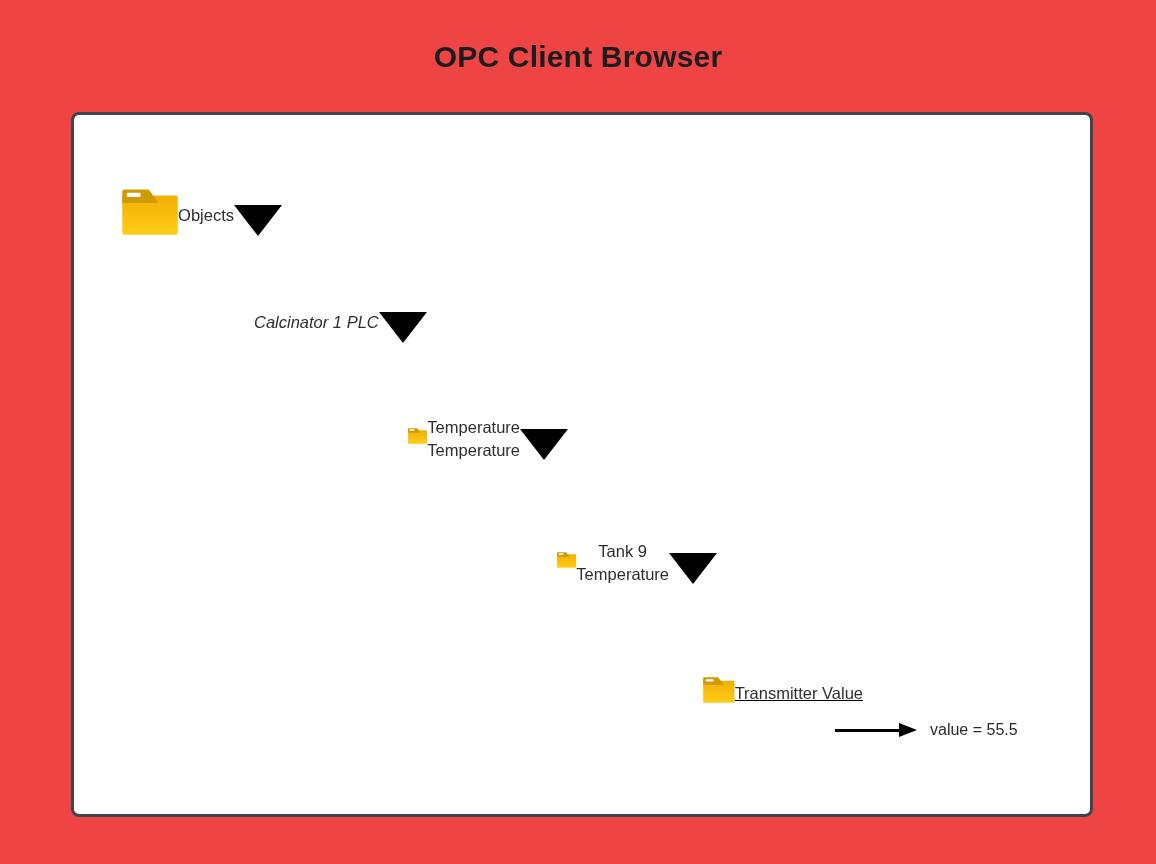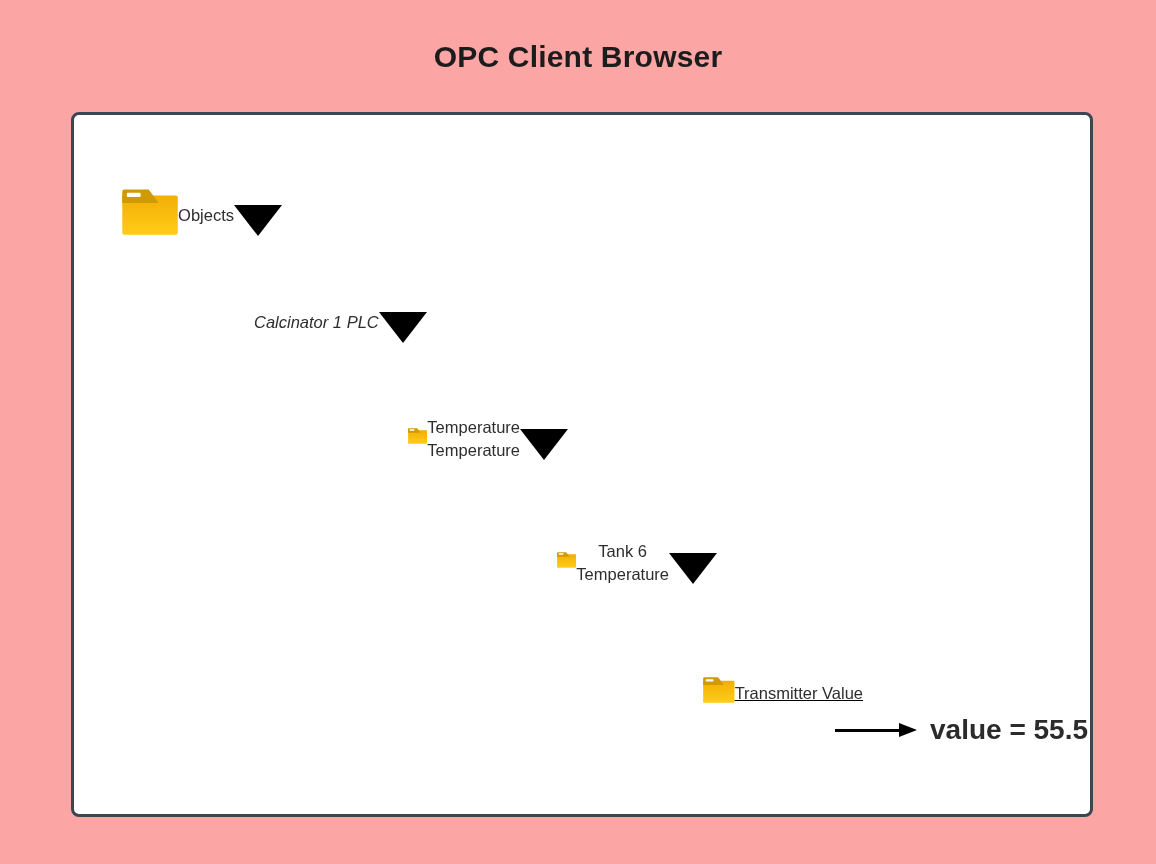--- a/index.html
+++ b/index.html
@@ -15,21 +15,21 @@
   body {
     font-family: "Liberation Sans", sans-serif;
     width: 1156px;
     height: 864px;
     overflow: hidden;
   }
   .page {
     position: relative;
     width: 1156px;
     height: 864px;
-    background: #fca5a5;
+    background: #ef4444;
   }
   .page-title {
     position: absolute;
     top: 40px;
     left: 0;
     width: 100%;
     text-align: center;
     font-size: 30px;
     font-weight: bold;
     color: #1c1c1c;
@@ -83,24 +83,23 @@
   }
   .arrow-head {
     width: 0;
     height: 0;
     border-left: 18px solid var(--arrow-color);
     border-top: 7px solid transparent;
     border-bottom: 7px solid transparent;
   }
   .value-text {
     margin-left: 13px;
-    font-size: 28px;
+    font-size: 16px;
     color: #2b2b2b;
     white-space: nowrap;
-    font-weight: bold;
   }
 </style>
 </head>
 <body>
 
 <div class="page">
 
   <h1 class="page-title">OPC Client Browser</h1>
 
   <div class="canvas" id="canvas">
@@ -169,21 +168,21 @@
           <linearGradient id="folder-grad" x1="0" y1="0" x2="0" y2="1">
             <stop offset="0" style="stop-color: var(--folder-top, #F2AE05);"></stop>
             <stop offset="1" style="stop-color: var(--folder-bottom, #FFCD18);"></stop>
           </linearGradient>
         </defs>
         <rect x="0.5" y="12" width="104" height="73.5" rx="3.5" style="fill: url(#folder-grad);"></rect>
         <path d="M0.5 26 L0.5 5 Q0.5 1 4.5 1 L50 1 L68 25 L68 26 Z" style="fill: var(--folder-tab, #CF9A04);"></path>
         <rect x="9" y="7" width="26" height="8" rx="2.5" style="fill: #ffffff;"></rect>
       </svg>
       <div class="node-label">
-          <div>Tank 6</div>
+          <div>Tank 9</div>
           <div>Temperature</div>
         </div>
       <div class="expander"></div>
     </div>
       <div class="node" style="left: 629px; top: 532px; text-decoration: underline;">
       <svg class="folder" width="105" height="86" viewBox="0 0 105 86" aria-hidden="true">
         <defs>
           <linearGradient id="folder-grad" x1="0" y1="0" x2="0" y2="1">
             <stop offset="0" style="stop-color: var(--folder-top, #F2AE05);"></stop>
             <stop offset="1" style="stop-color: var(--folder-bottom, #FFCD18);"></stop>

